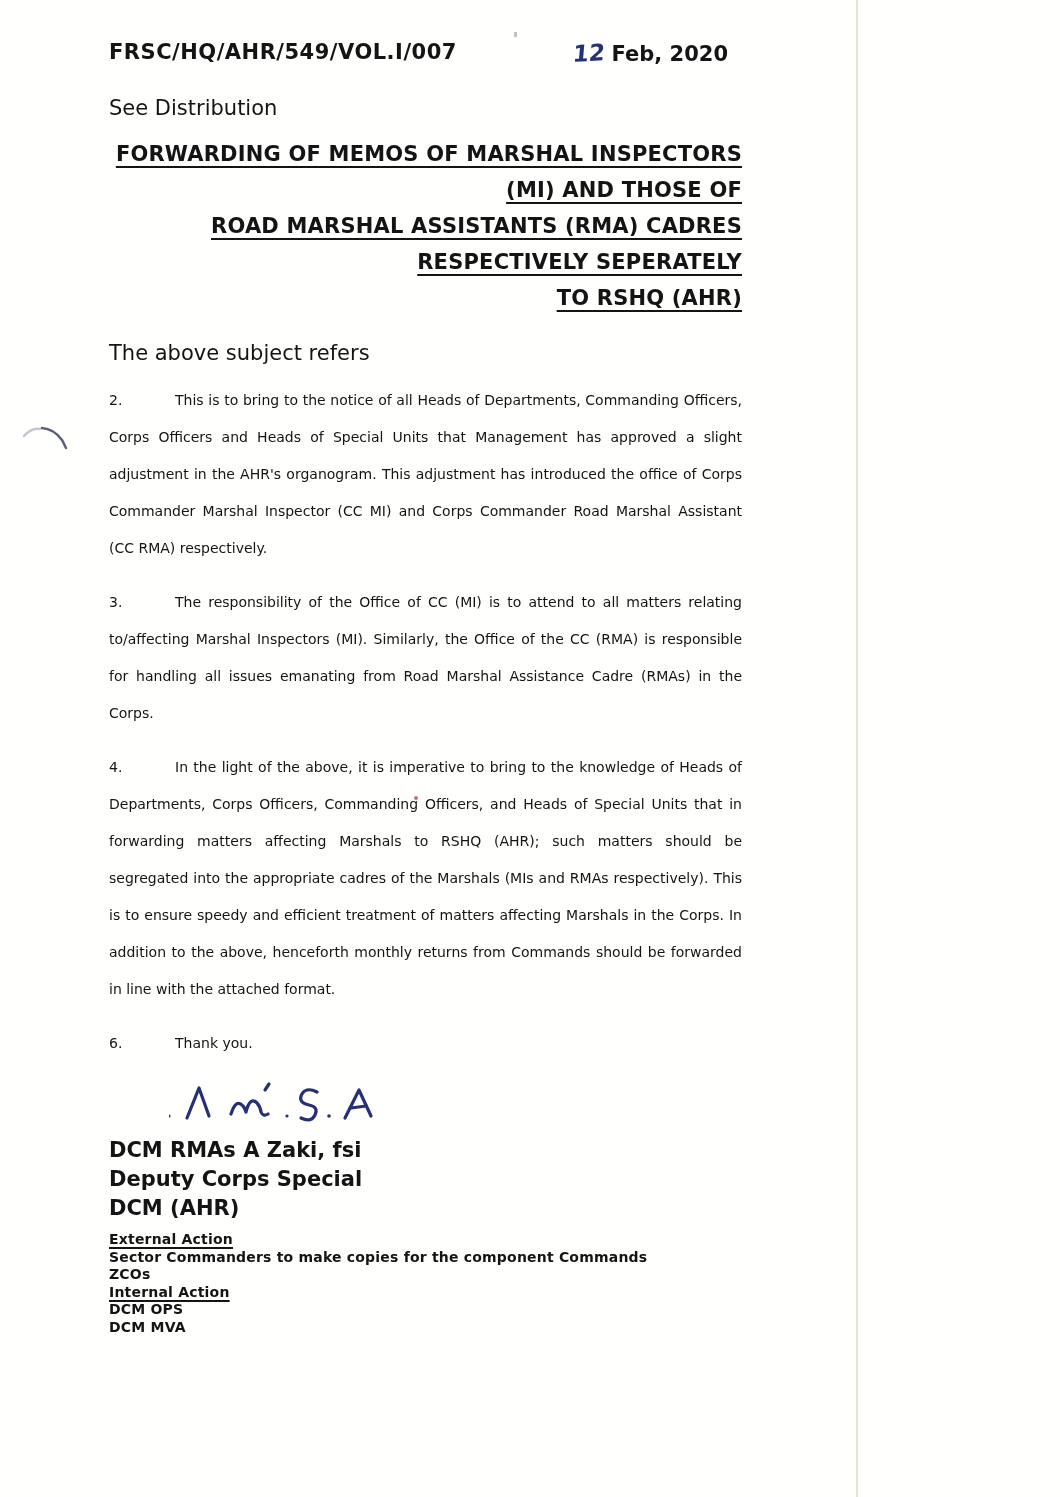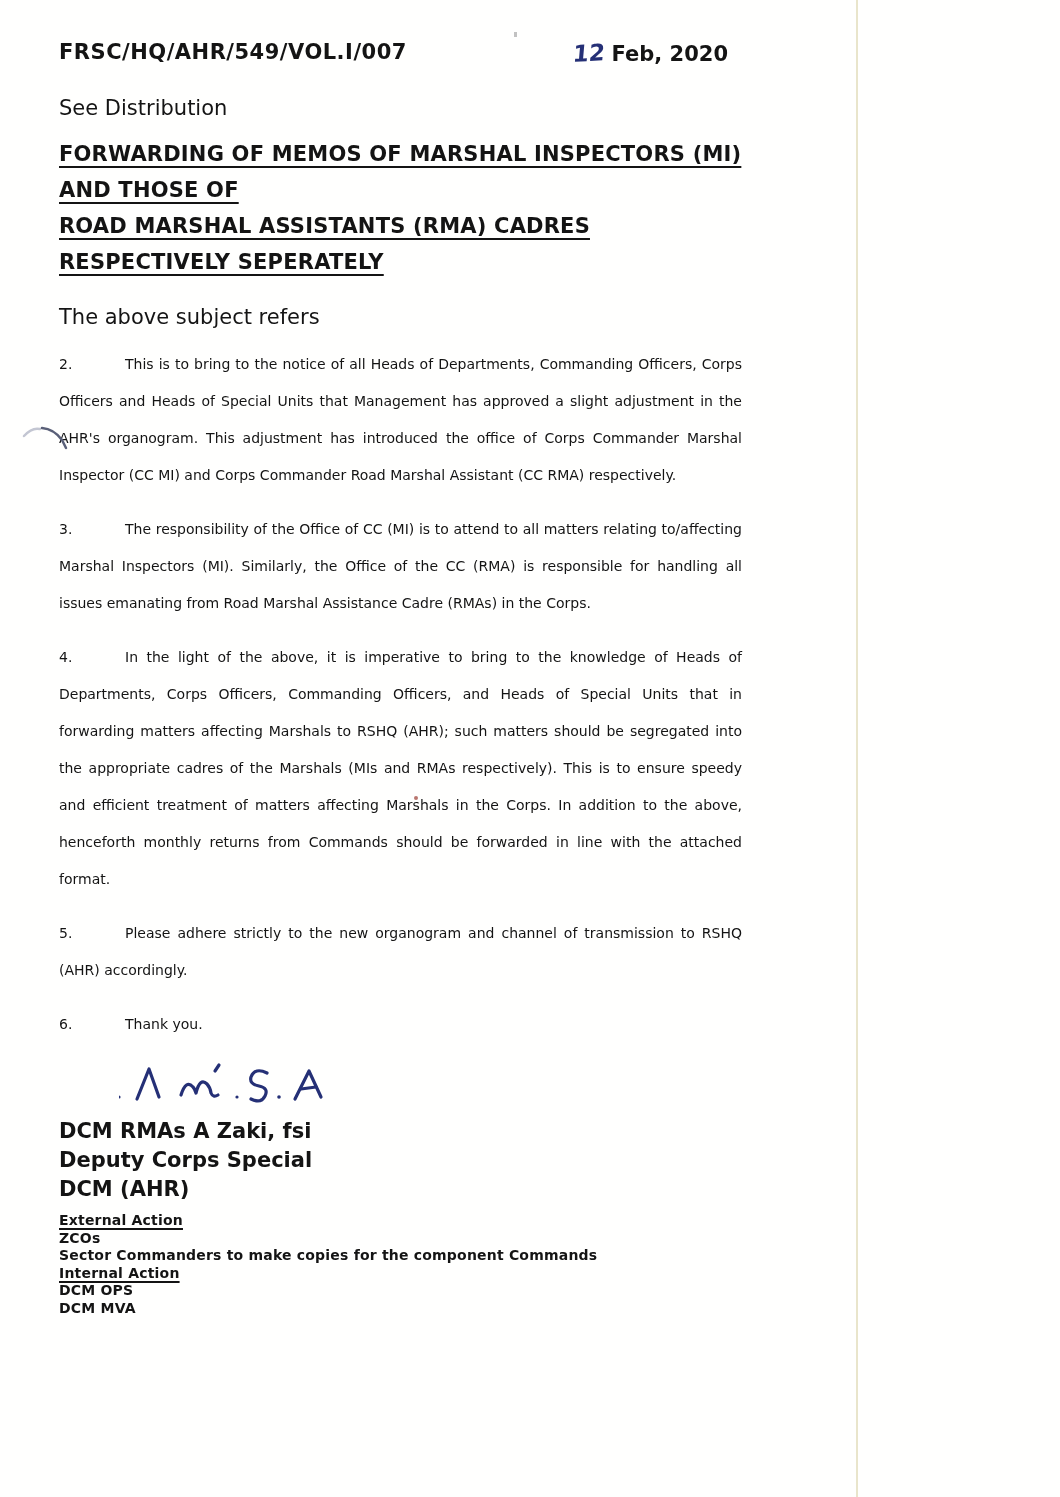--- a/index.html
+++ b/index.html
@@ -13,21 +13,21 @@
     position: relative;
     overflow: hidden;
     font-family: "DejaVu Sans", "Liberation Sans", sans-serif;
     color: #141414;
     background: #fffffe;
   }
   .page {
     position: relative;
     width: 860px;
     height: 1497px;
-    padding: 40px 118px 30px 59px;
+    padding: 40px 118px 30px 109px;
     box-sizing: border-box;
   }
   .scan-edge {
     position: absolute;
     right: 2px;
     top: 0;
     width: 2px;
     height: 1497px;
     background: #e9e5cb;
   }
@@ -55,21 +55,21 @@
     font-weight: 600;
     margin-right: 6px;
   }
   .see-distribution {
     font-weight: normal;
     font-size: 21px;
     margin-top: 30px;
   }
   .title-block {
     margin-top: 16px;
-    text-align: left;
+    text-align: right;
     font-weight: bold;
     font-size: 21px;
     line-height: 36px;
   }
   .title-line {
     display: inline-block;
     text-decoration: underline;
     text-decoration-thickness: 2px;
     text-underline-offset: 5px;
     letter-spacing: 0.2px;
@@ -156,31 +156,31 @@
     <div class="date-block">
       <span class="hand-ink">12</span><span>Feb, 2020</span>
     </div>
   </div>
 
   <div class="see-distribution">See Distribution</div>
 
   <div class="title-block">
     <span class="title-line">FORWARDING OF MEMOS OF MARSHAL INSPECTORS (MI) AND THOSE OF</span><br>
     <span class="title-line">ROAD MARSHAL ASSISTANTS (RMA) CADRES RESPECTIVELY SEPERATELY</span><br>
+    <span class="title-line">TO RSHQ (AHR)</span>
   </div>
 
   <div class="intro-line">The above subject refers</div>
 
   <p class="body-para"><span class="para-num">2.</span><span>This is to bring to the notice of all Heads of Departments, Commanding Officers, Corps Officers and Heads of Special Units that Management has approved a slight adjustment in the AHR's organogram. This adjustment has introduced the office of Corps Commander Marshal Inspector (CC MI) and Corps Commander Road Marshal Assistant (CC RMA) respectively.</span></p>
 
   <p class="body-para"><span class="para-num">3.</span><span>The responsibility of the Office of CC (MI) is to attend to all matters relating to/affecting Marshal Inspectors (MI). Similarly, the Office of the CC (RMA) is responsible for handling all issues emanating from Road Marshal Assistance Cadre (RMAs) in the Corps.</span></p>
 
   <p class="body-para"><span class="para-num">4.</span><span>In the light of the above, it is imperative to bring to the knowledge of Heads of Departments, Corps Officers, Commanding Officers, and Heads of Special Units that in forwarding matters affecting Marshals to RSHQ (AHR); such matters should be segregated into the appropriate cadres of the Marshals (MIs and RMAs respectively). This is to ensure speedy and efficient treatment of matters affecting Marshals in the Corps. In addition to the above, henceforth monthly returns from Commands should be forwarded in line with the attached format.</span></p>
 
-  <p class="body-para"><span class="para-num">5.</span><span>Please adhere strictly to the new organogram and channel of transmission to RSHQ (AHR) accordingly.</span></p>
 
   <p class="body-para"><span class="para-num">6.</span><span>Thank you.</span></p>
 
   <div class="signature-wrap">
     <svg width="250" height="56" viewBox="0 0 250 56">
       <g fill="none" stroke="#253076" stroke-width="3.2" stroke-linecap="round" stroke-linejoin="round">
         <path d="M18,42 L30,12 L40,40"></path>
         <path d="M62,38 q5,-16 12,-8 q2,2 3,6 q4,-16 11,-9 q3,3 4,9 q2,5 7,2"></path>
         <path d="M96,14 l4,-6"></path>
         <circle cx="118," cy="40" r="1.6" fill="#253076" stroke="none"></circle>
@@ -194,21 +194,21 @@
   </div>
 
   <div class="signatory-block">
     <div>DCM RMAs A Zaki, fsi</div>
     <div>Deputy Corps Special</div>
     <div>DCM (AHR)</div>
   </div>
 
   <div class="distribution">
     <div class="dist-heading">External Action</div>
+    <div>Sector Commanders to make copies for the component Commands</div>
     <div>ZCOs</div>
-    <div>Sector Commanders to make copies for the component Commands</div>
     <div class="dist-heading">Internal Action</div>
     <div>DCM OPS</div>
     <div>DCM MVA</div>
 
   </div>
 
 </div>
 
 </body></html>

